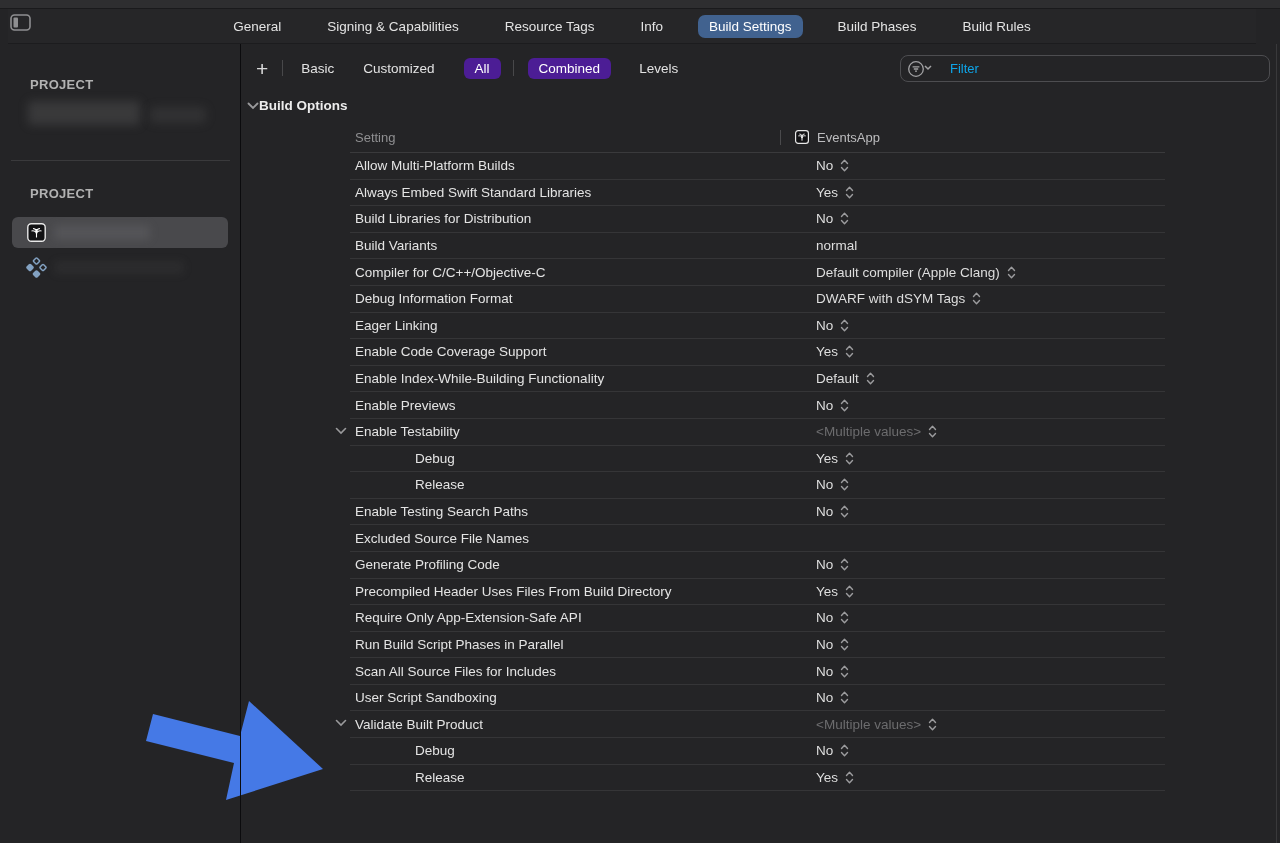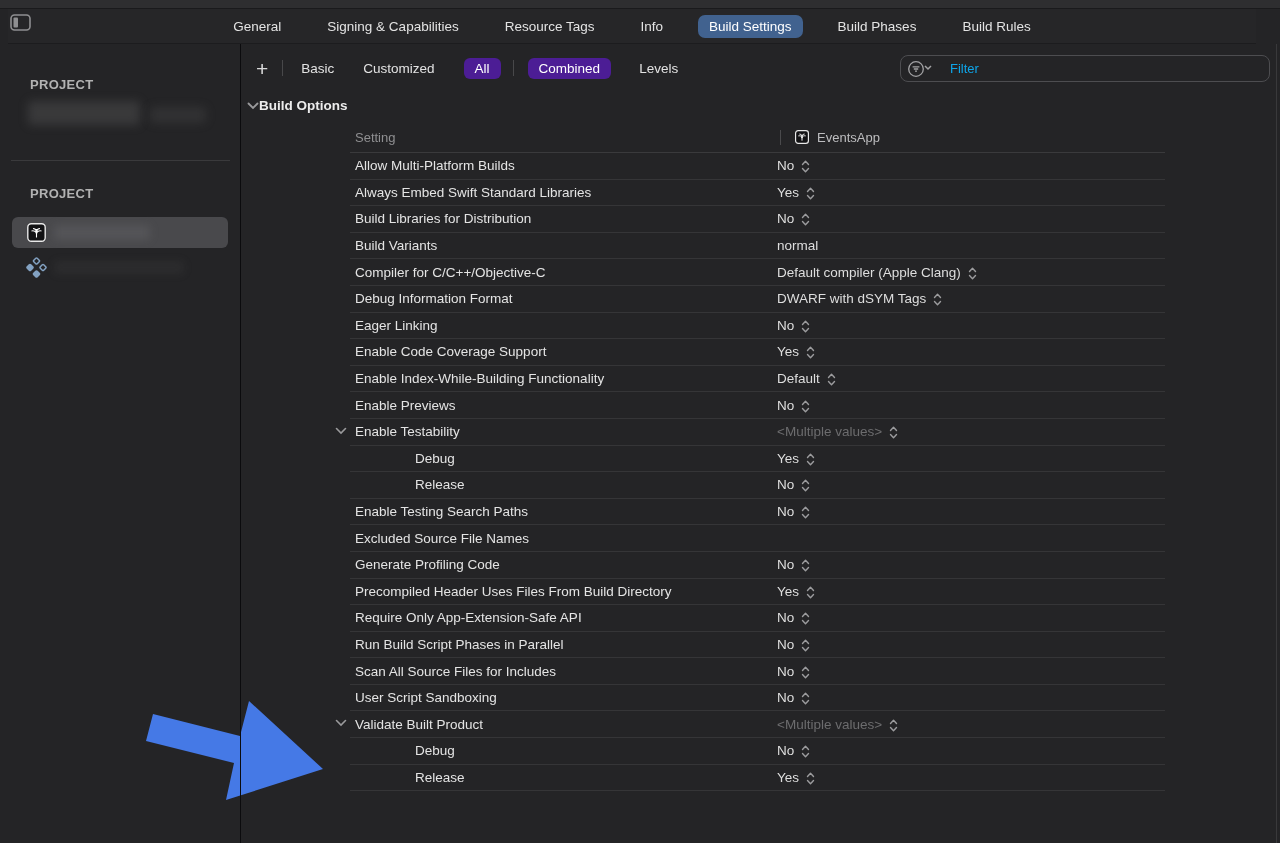--- a/index.html
+++ b/index.html
@@ -45,21 +45,21 @@
   .table { position:absolute; left:350px; top:122px; width:815px; }
   .thead { position:relative; height:31px; border-bottom:1px solid #3a3a3c; display:flex; align-items:center; }
   .th-setting { font-size:13px; color:#8f8f91; padding-left:5px; }
   .th-val { position:absolute; left:430px; display:flex; align-items:center; gap:8px; }
   .th-vline { width:1px; height:15px; background:#4a4a4c; margin-right:6px; }
   .th-target { font-size:13px; color:#bdbdbf; }
   .trow { position:relative; height:26.6px; border-bottom:1px solid #353537; display:flex; align-items:center; font-size:13.5px; }
   .trow .lbl { padding-left:5px; color:#e4e4e4; white-space:nowrap; }
   .trow .lbl.ind { padding-left:65px; }
   .row-chev { position:absolute; left:-15px; top:8px; }
-  .val { position:absolute; left:427px; display:flex; align-items:flex-end; gap:7px; }
+  .val { position:absolute; left:466px; display:flex; align-items:center; gap:7px; }
   .vtext { color:#dedede; white-space:nowrap; }
   .vtext.muted { color:#6c6c6e; }
 
   
   .arrow-layer { position:absolute; top:0; left:0; width:1280px; height:843px; z-index:4; pointer-events:none; }
   svg { display:block; }
 </style>
 </head>
 <body>
 

